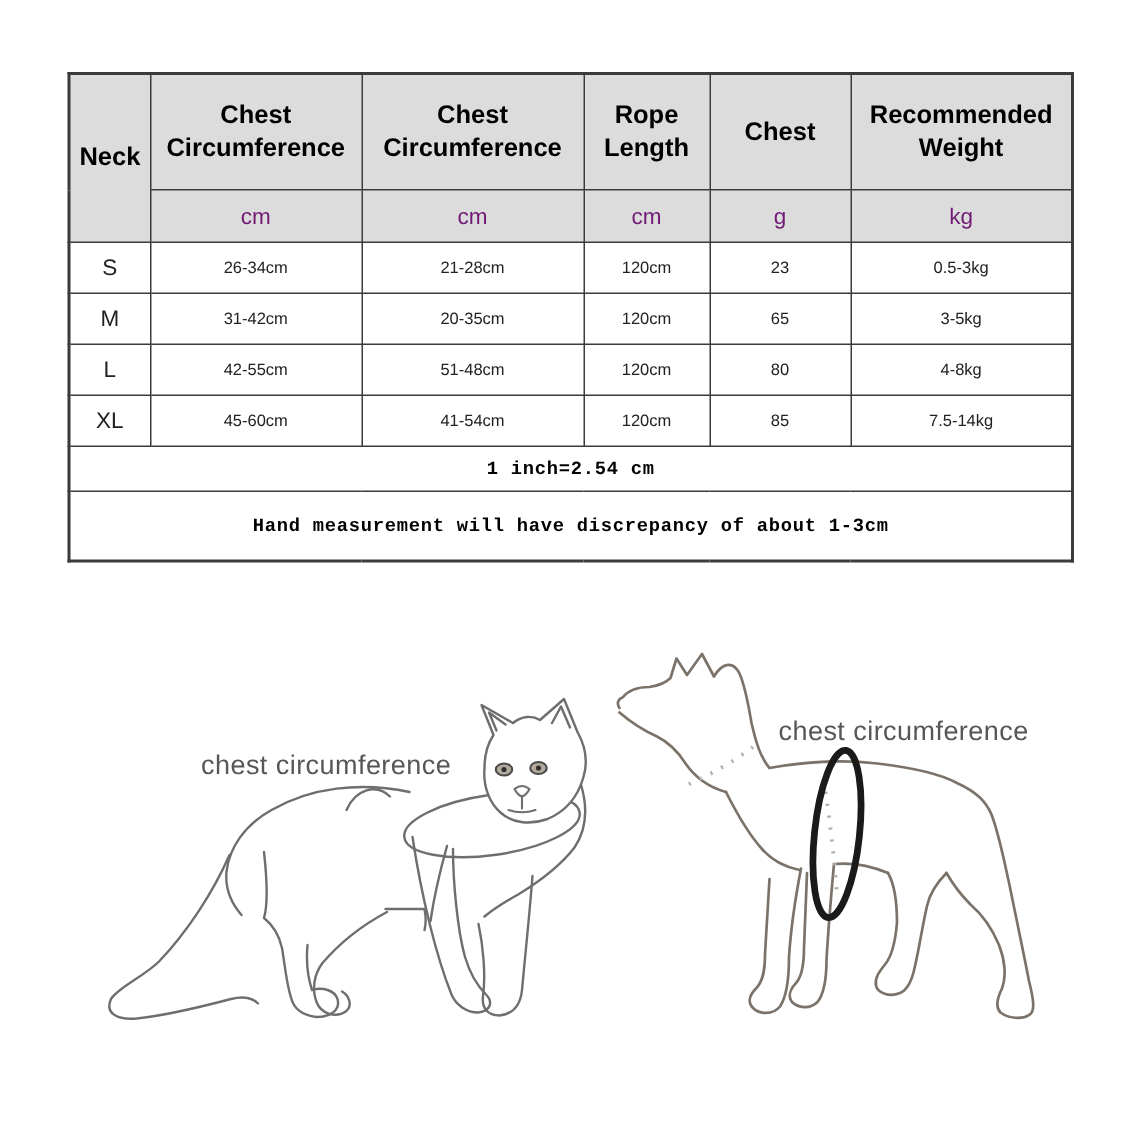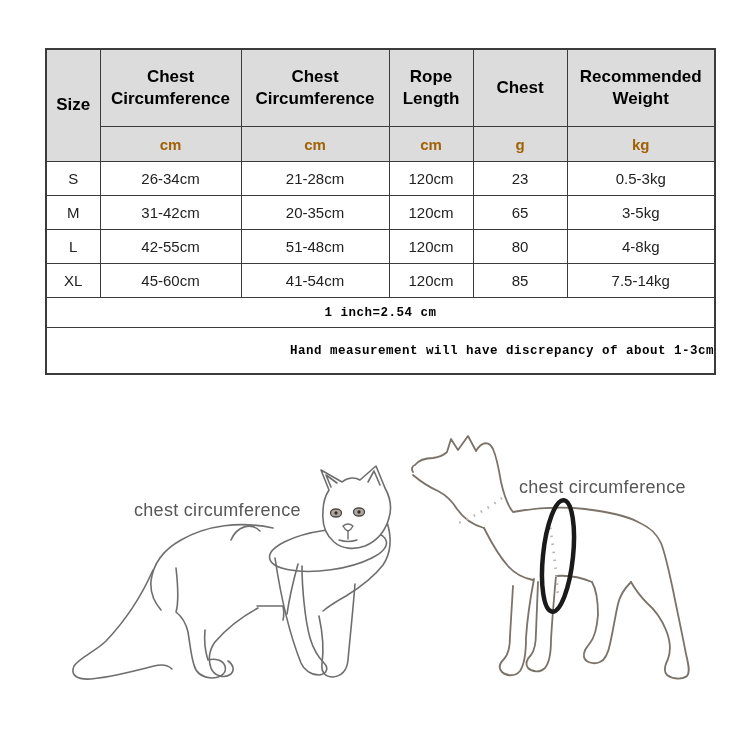--- a/index.html
+++ b/index.html
@@ -7,28 +7,28 @@
         font-family:"Liberation Sans",sans-serif;}
 
   
   table.size-table{position:absolute;left:45px;top:48px;width:669px;
     border-collapse:collapse;table-layout:fixed;background:#fff;
     border:2.5px solid #3b3b3b;}
   .size-table th,.size-table td{border:1.5px solid #3b3b3b;text-align:center;
     vertical-align:middle;padding:0;}
   .size-table tr.hdr th{background:#dcdcdc;font-weight:bold;font-size:17px;
     color:#000;height:76px;line-height:1.3;}
-  .size-table tr.units th{background:#dcdcdc;font-weight:bold;font-size:15px;
-    color:#a16207;height:34px;}
-  .size-table tbody td{font-size:15px;color:#222;height:33px;font-weight:normal;}
+  .size-table tr.units th{background:#dcdcdc;font-weight:normal;font-size:15px;
+    color:#701a75;height:34px;}
+  .size-table tbody td{font-size:11px;color:#222;height:33px;font-weight:normal;}
   .size-table td.sizecell{font-size:15px;color:#222;}
   .size-table tr.note td{font-family:"Liberation Mono","DejaVu Sans Mono",monospace;
     font-weight:bold;font-size:12.5px;color:#000;letter-spacing:0.5px;margin-top:40px;}
   .size-table tr.note-1 td{height:29px;}
-  .size-table tr.note-2 td{height:45px;text-align:right;}
+  .size-table tr.note-2 td{height:45px;}
 
   
   .measure-label{position:absolute;font-size:18px;color:#575757;letter-spacing:0.3px;
     white-space:nowrap;}
   .cat-label{left:134px;top:500px;}
   .dog-label{left:519px;top:477px;}
 
   
   .sketch{position:absolute;}
   .cat-svg{left:65px;top:458px;}
@@ -43,21 +43,21 @@
     <colgroup>
       <col style="width:54px">
         <col style="width:141px">
         <col style="width:148px">
       <col style="width:84px">
         <col style="width:94px">
         <col style="width:148px">
     </colgroup>
     <thead>
       <tr class="hdr">
-        <th rowspan="2">Size</th>
+        <th rowspan="2">Neck</th>
         <th>Chest Circumference</th>
         <th>Chest Circumference</th>
         <th>Rope Length</th>
         <th>Chest</th>
         <th>Recommended Weight</th>
       </tr>
       <tr class="units">
         <th>cm</th>
         <th>cm</th>
         <th>cm</th>

